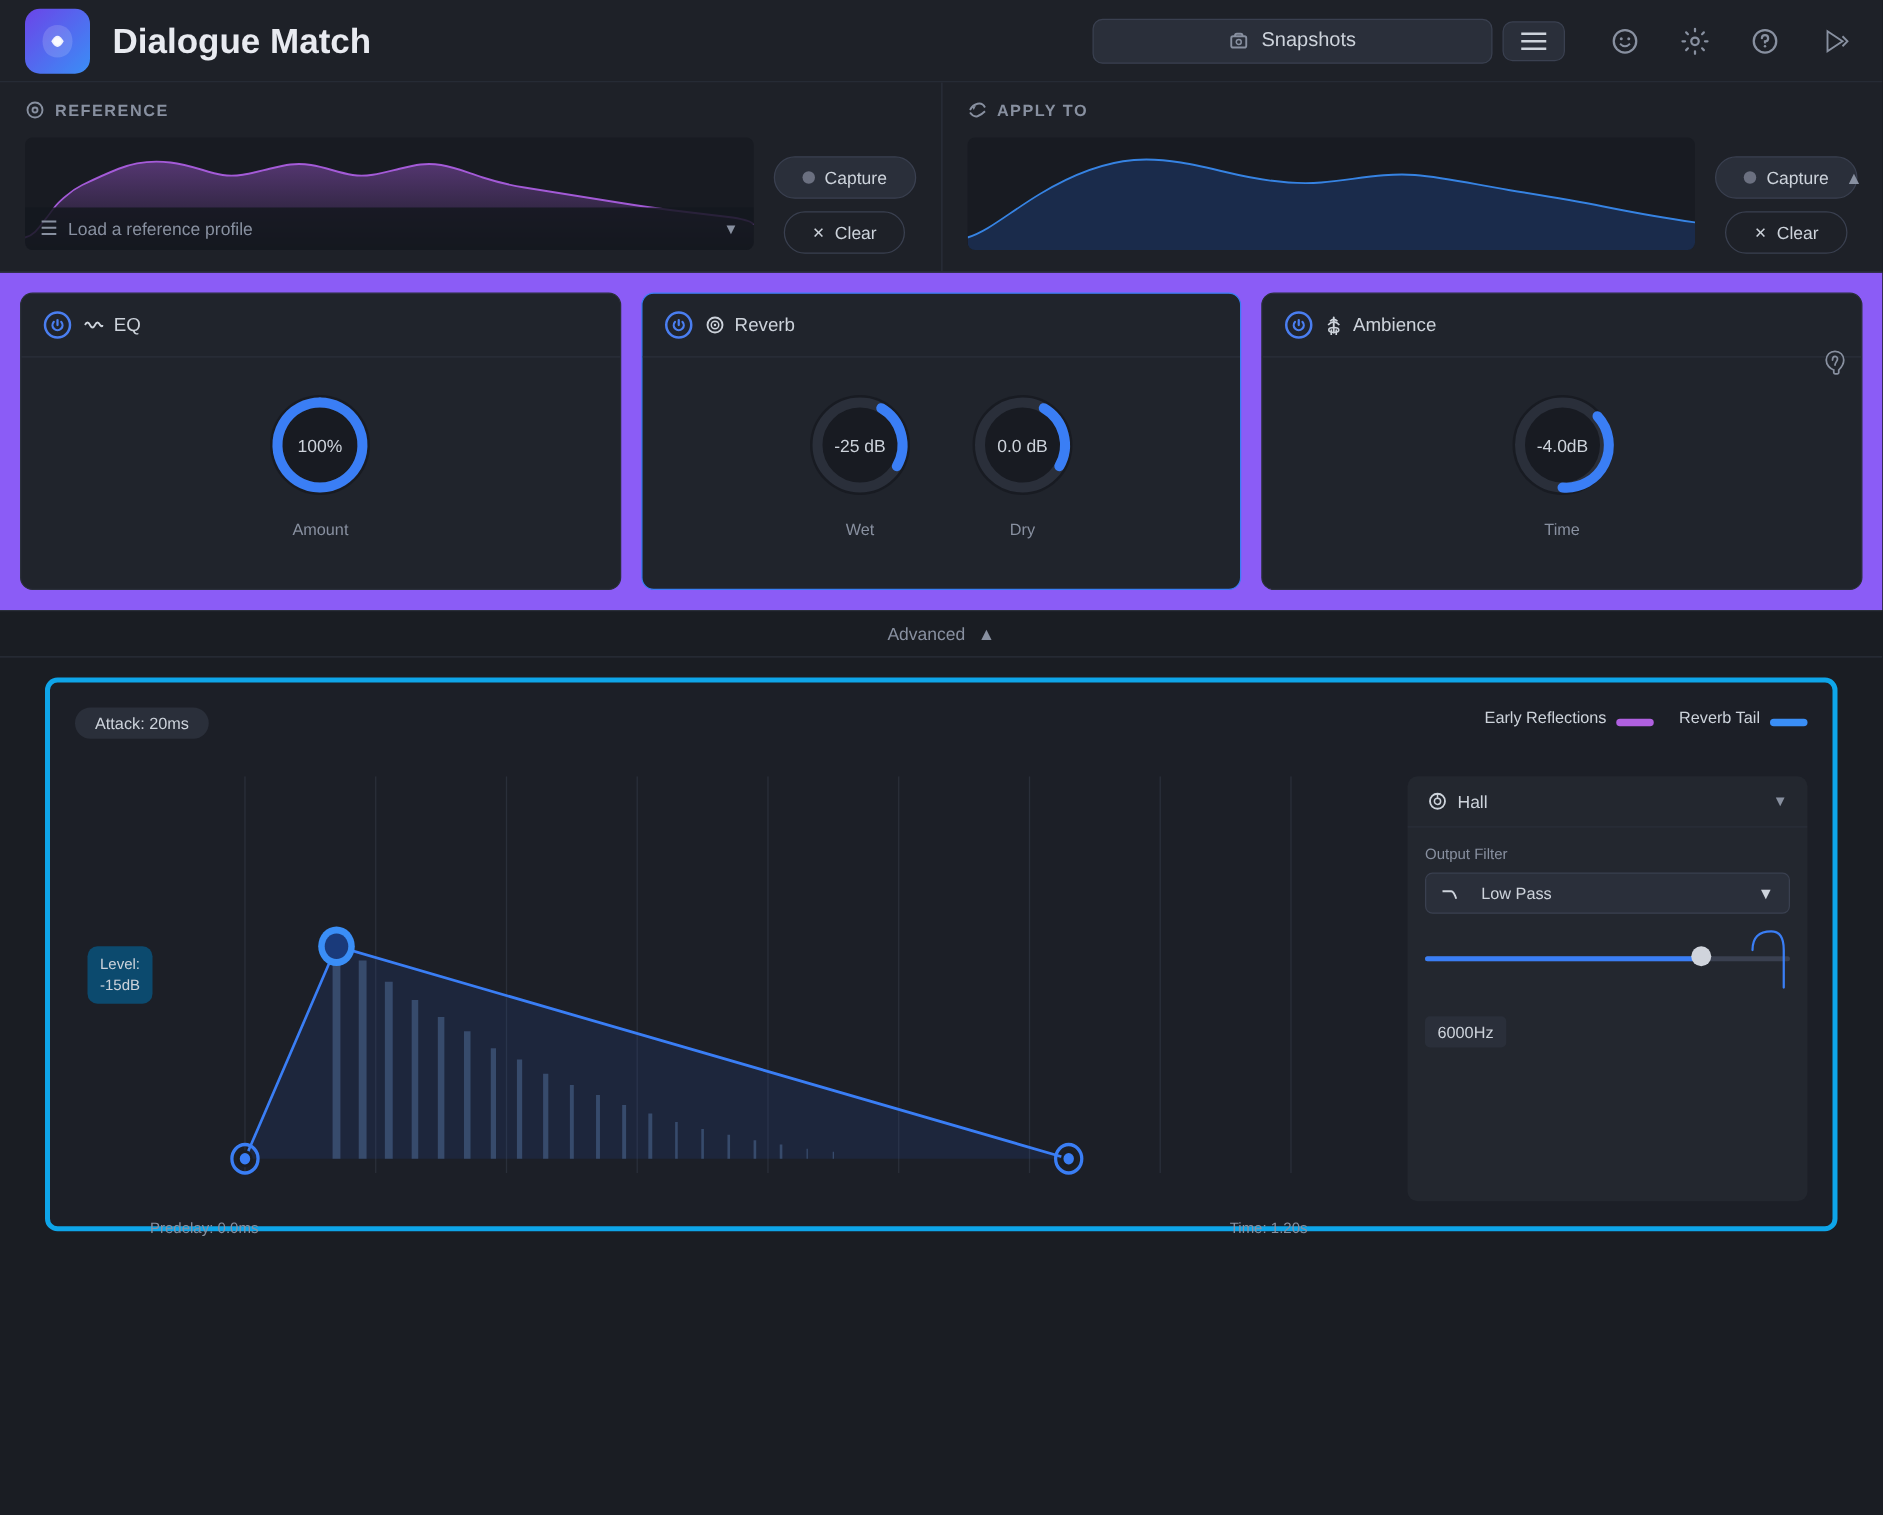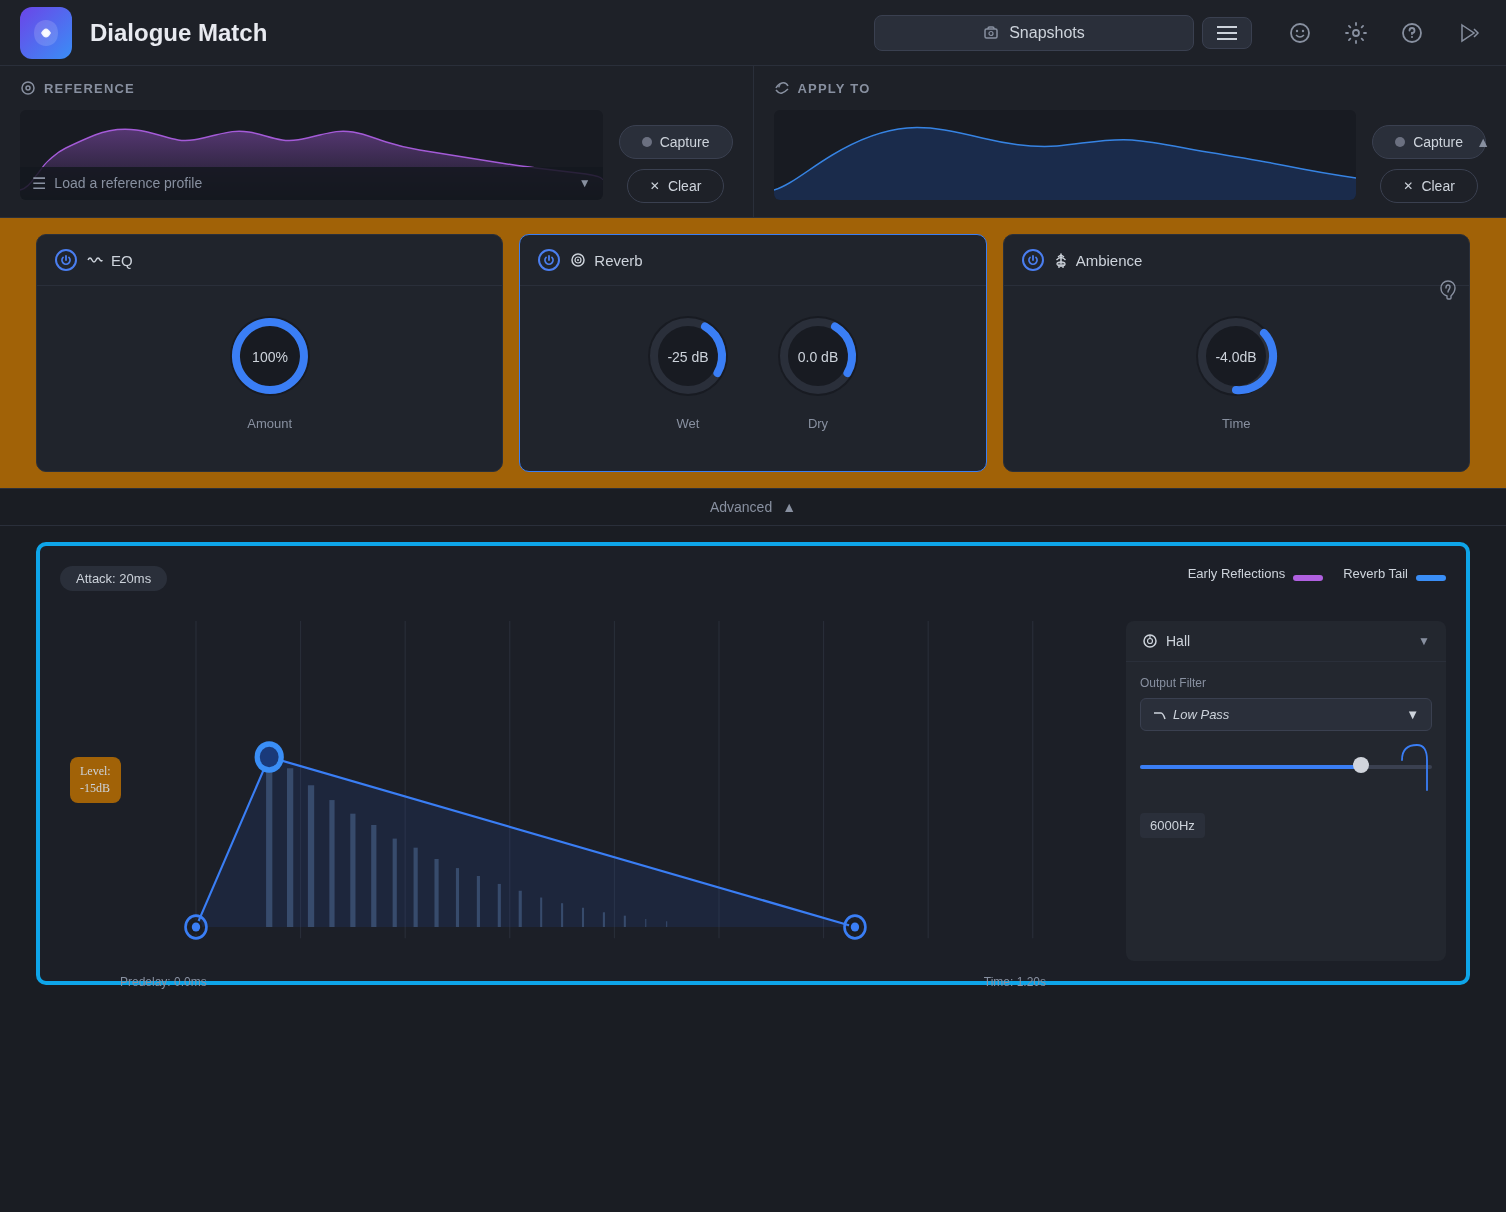--- a/index.html
+++ b/index.html
@@ -27,21 +27,21 @@
       background: linear-gradient(135deg, #6b45e8, #3a8ef6);
       border-radius: 12px;
       margin-right: 18px;
       display: flex;
       align-items: center;
       justify-content: center;
       flex-shrink: 0;
     }
     .logo svg { width: 34px; height: 34px; }
     .app-title {
-      font-size: 24px;
+      font-size: 28px;
       font-weight: 600;
       color: #e8eaf0;
       flex: 1;
     }
     .snapshots-btn {
       background: #2a2f3a;
       border: 1px solid #3a4050;
       border-radius: 8px;
       padding: 8px 20px;
       color: #cdd3db;
@@ -174,23 +174,23 @@
       transform: translateY(-50%);
       color: #8890a0;
       font-size: 14px;
       cursor: pointer;
     }
 
     
     .modules-row {
       display: flex;
       gap: 0;
-      padding: 16px 36px;
+      padding: 16px 16px;
       gap: 16px;
-      background: #a16207;
+      background: #8b5cf6;
     }
     .module-card {
       flex: 1;
       background: #20242c;
       border-radius: 10px;
       border: 1px solid #2a2f3a;
       padding: 0 0 20px 0;
       overflow: hidden;
     }
     .module-card.active {
@@ -313,27 +313,26 @@
     }
     .graph-canvas-area {
       flex: 1;
       position: relative;
       height: 100%;
     }
     .level-badge {
       position: absolute;
       left: 10px;
       top: 40%;
-      background: #a16207;
+      background: #0c4a6e;
       border-radius: 8px;
       padding: 6px 10px;
       font-size: 12px;
       color: #cdd3db;
       line-height: 1.4;
-      font-family: Liberation Serif, serif;
     }
     .predelay-label {
       position: absolute;
       bottom: -28px;
       left: 60px;
       font-size: 12px;
       color: #8890a0;
     }
     .time-label {
       position: absolute;
@@ -832,21 +831,21 @@
                   <circle cx="8" cy="8" r="2.5" stroke="#cdd3db" stroke-width="1.2"></circle>
                   <path d="M8 5.5 L8 2" stroke="#cdd3db" stroke-width="1.2"></path>
                 </svg>
                 <span>Hall</span>
               </div>
               <span style="color:#8890a0;font-size:12px;">▼</span>
             </div>
             <div class="hall-body">
               <div class="output-filter-label">Output Filter</div>
               <div class="lowpass-select">
-                <span style="display:flex;align-items:flex-end;gap:6px;font-style:italic;">
+                <span style="display:flex;align-items:flex-end;gap:18px;">
                   <svg width="14" height="12" viewBox="0 0 14 12" fill="none">
                     <path d="M1 3 Q6 3 8 3 Q10 3 12 9" stroke="#cdd3db" stroke-width="1.5" fill="none"></path>
                   </svg>
                   <span>Low Pass</span>
                 </span>
                 <span>▼</span>
               </div>
               
               <div class="filter-slider-area">
                 <div class="filter-track">

